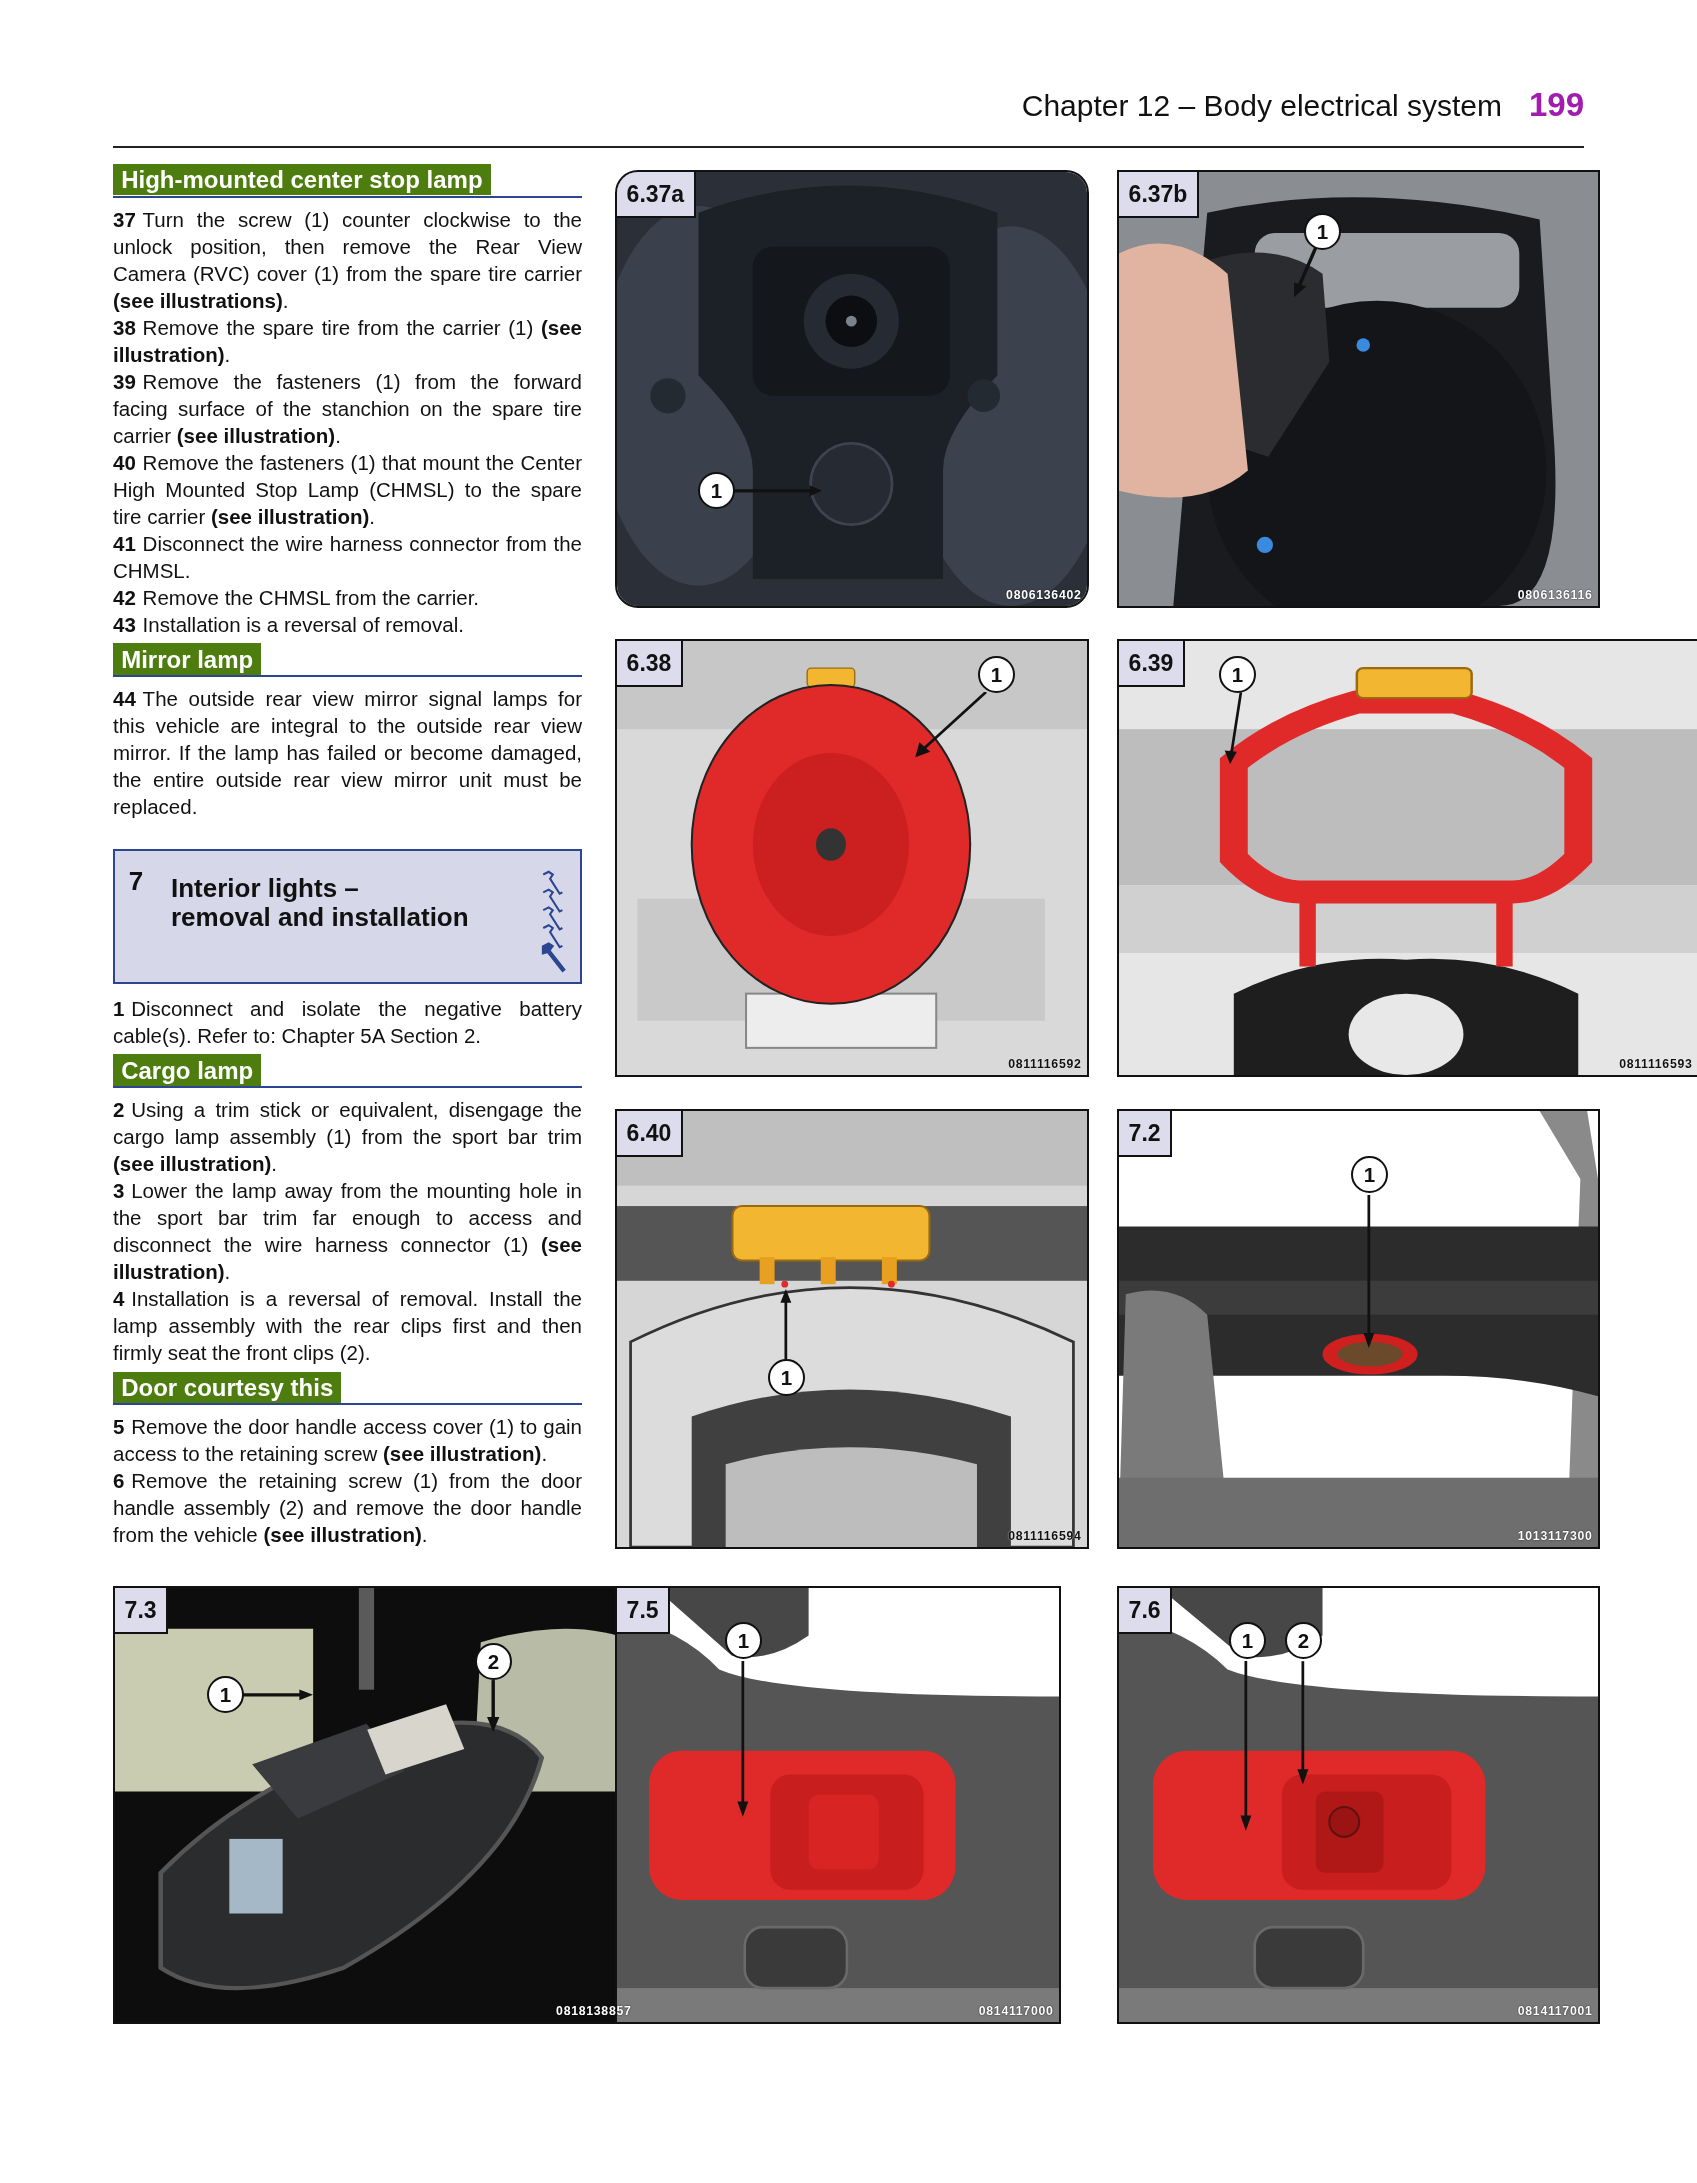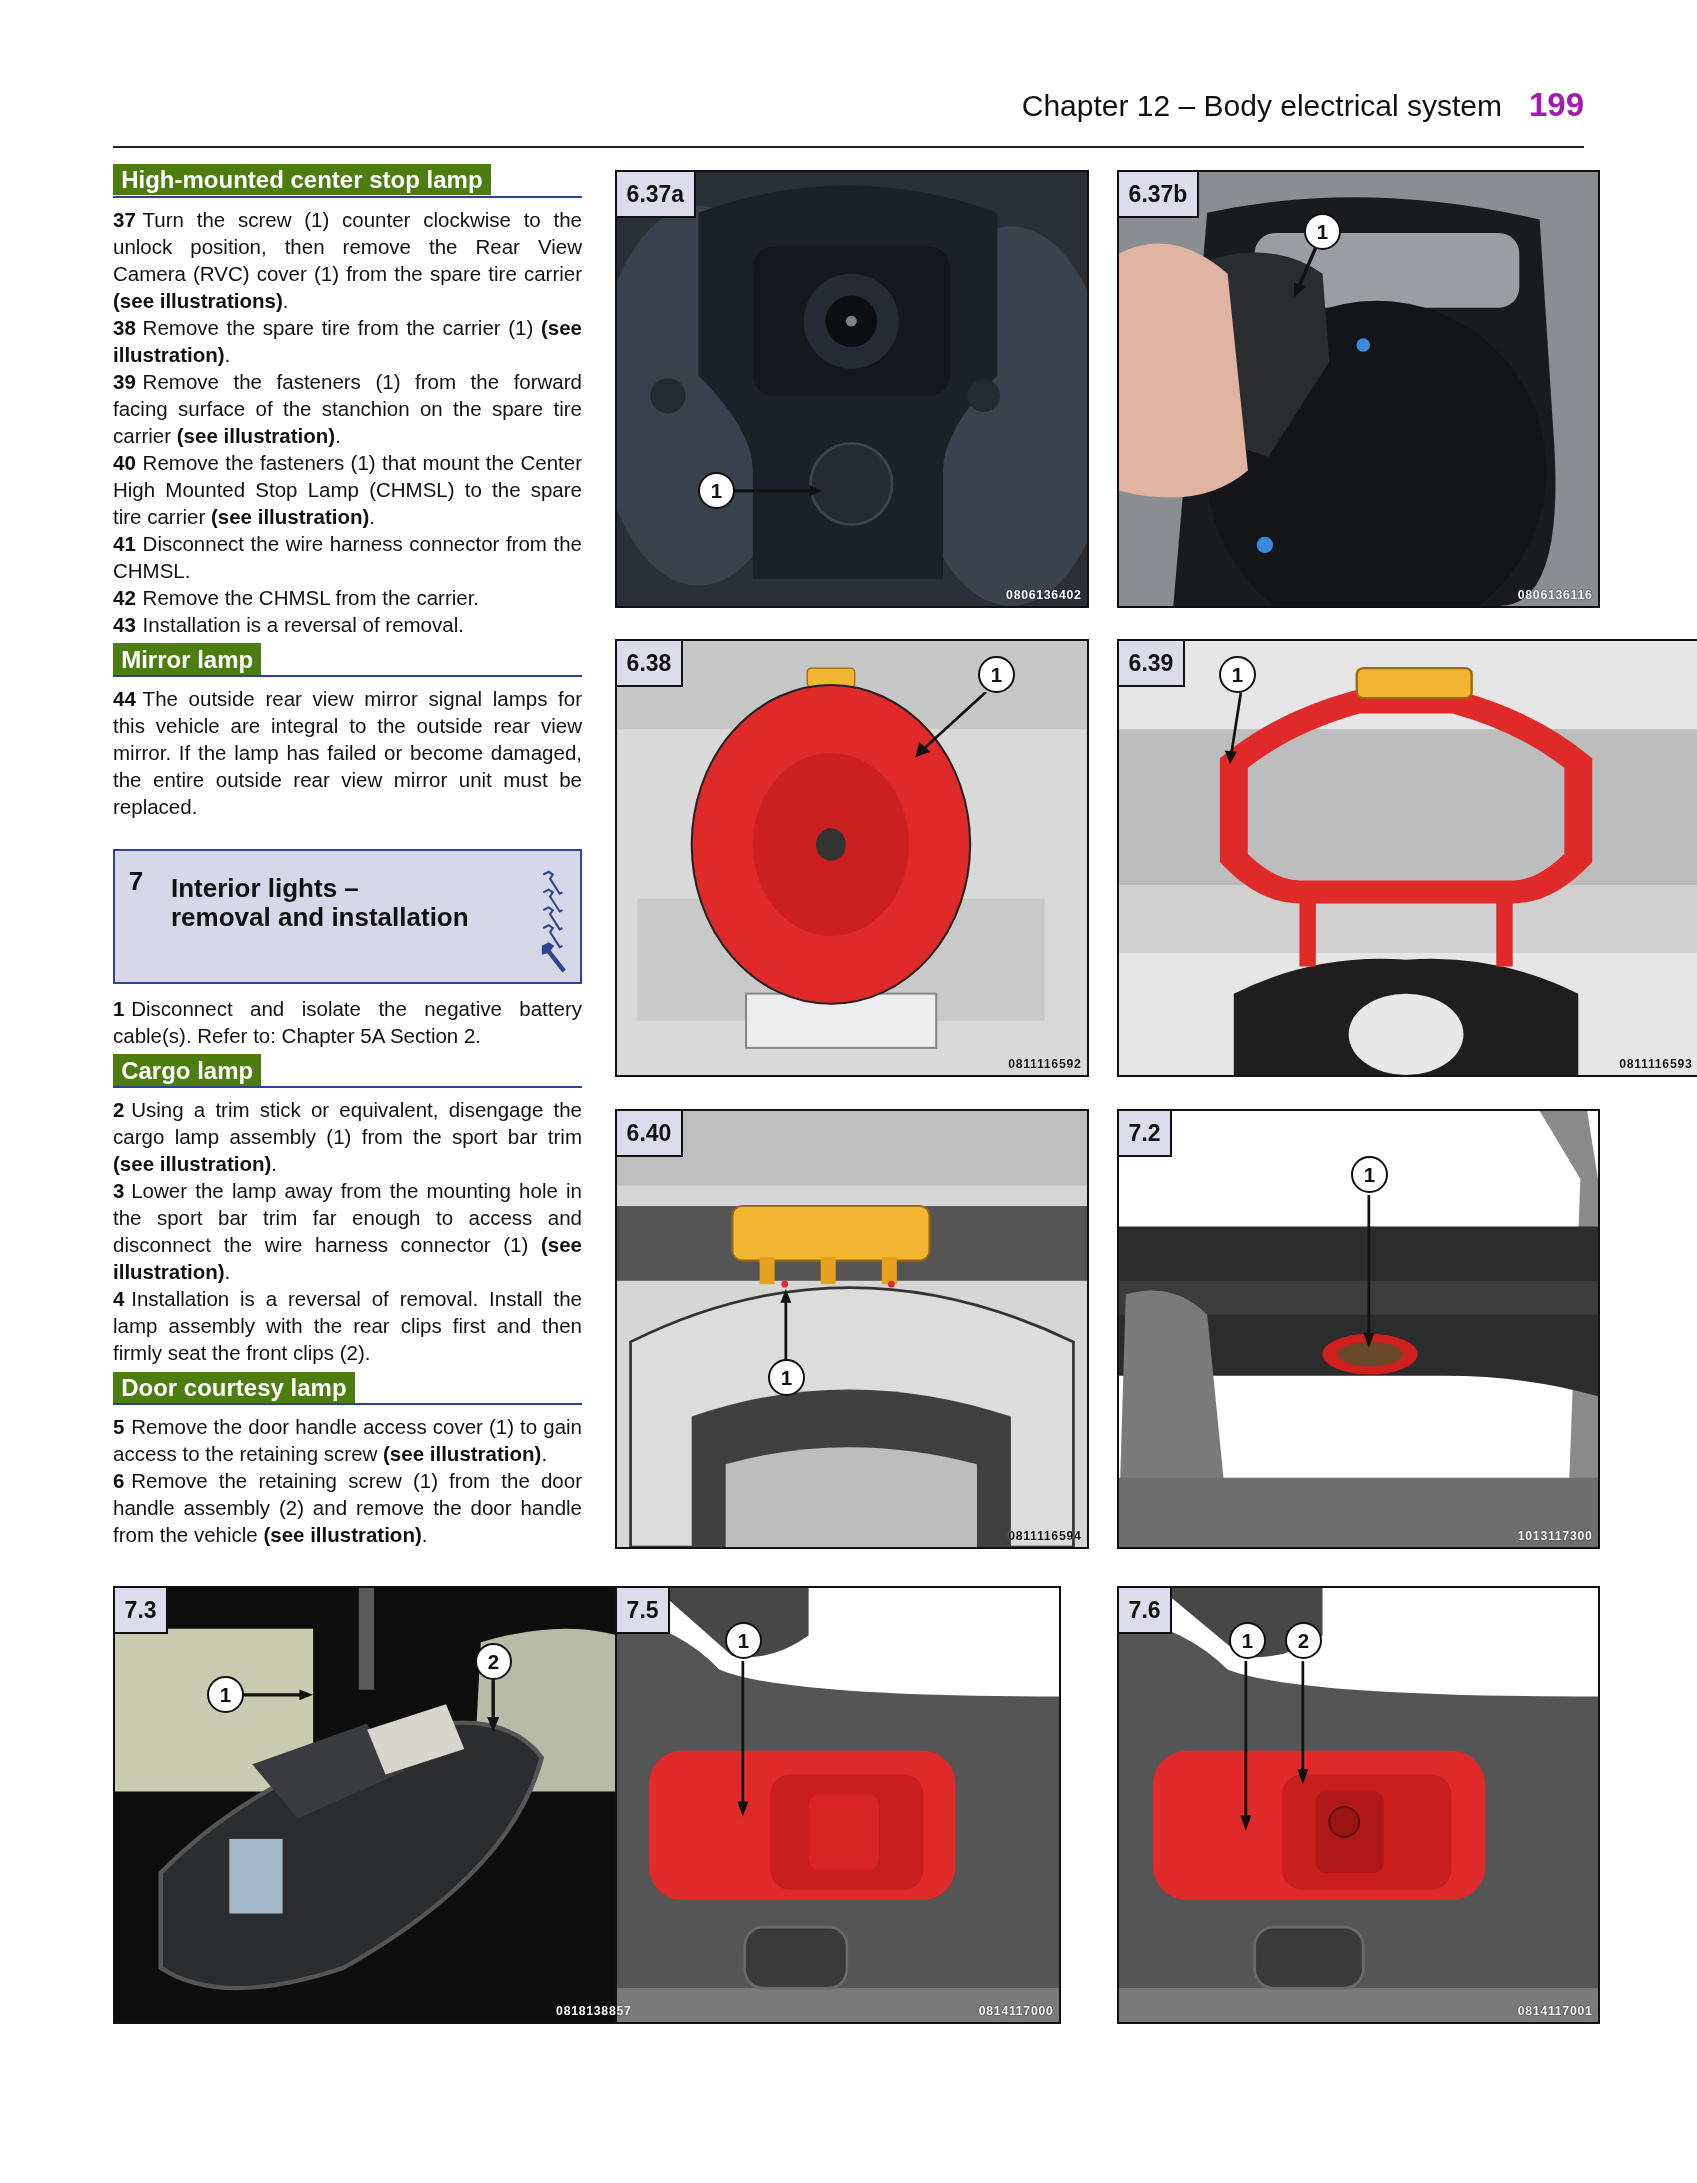--- a/index.html
+++ b/index.html
@@ -79,28 +79,28 @@
       <p class="para"><b class="num">1</b>Disconnect and isolate the negative battery cable(s). Refer to: Chapter 5A Section 2.</p>
     </div>
 
   <div class="sec-head" style="margin-top:5.5px;"><span>Cargo lamp</span></div>
   <div>
       <p class="para"><b class="num">2</b>Using a trim stick or equivalent, disengage the cargo lamp assembly (1) from the sport bar trim <b class="see">(see illustration)</b>.</p>
       <p class="para"><b class="num">3</b>Lower the lamp away from the mounting hole in the sport bar trim far enough to access and disconnect the wire harness connector (1) <b class="see">(see illustration)</b>.</p>
       <p class="para"><b class="num">4</b>Installation is a reversal of removal. Install the lamp assembly with the rear clips first and then firmly seat the front clips (2).</p>
     </div>
 
-  <div class="sec-head" style="margin-top:5.5px;"><span>Door courtesy lamp</span></div>
+  <div class="sec-head" style="margin-top:5.5px;"><span>Door courtesy this</span></div>
   <div>
       <p class="para"><b class="num">5</b>Remove the door handle access cover (1) to gain access to the retaining screw <b class="see">(see illustration)</b>.</p>
       <p class="para"><b class="num">6</b>Remove the retaining screw (1) from the door handle assembly (2) and remove the door handle from the vehicle <b class="see">(see illustration)</b>.</p>
     </div>
 </div>
 
-<div class="fig" style="left:615px; top:170px; width:474px; height:438px;">
+<div class="fig" style="left:615px; top:170px; width:474px; height:438px;border-radius:23px;">
   <svg class="art" viewBox="0 0 692 640" preserveAspectRatio="none">
     <rect width="692" height="640" fill="#2a2f38"></rect>
     <ellipse cx="120" cy="330" rx="150" ry="280" fill="#3a414c"></ellipse>
     <ellipse cx="580" cy="360" rx="150" ry="280" fill="#3b424d"></ellipse>
     <path d="M120 60 Q340 -20 560 60 L560 300 Q480 380 480 440 L480 600 L200 600 L200 440 Q200 380 120 300 Z" fill="#1c2027"></path>
     <rect x="200" y="110" width="290" height="220" rx="30" fill="#14171c"></rect>
     <circle cx="345" cy="220" r="70" fill="#262b33"></circle>
     <circle cx="345" cy="220" r="38" fill="#0c0e11"></circle>
     <circle cx="345" cy="220" r="8" fill="#7a828c"></circle>
     <circle cx="345" cy="460" r="60" fill="#262b33" stroke="#3d444f" stroke-width="4"></circle>

